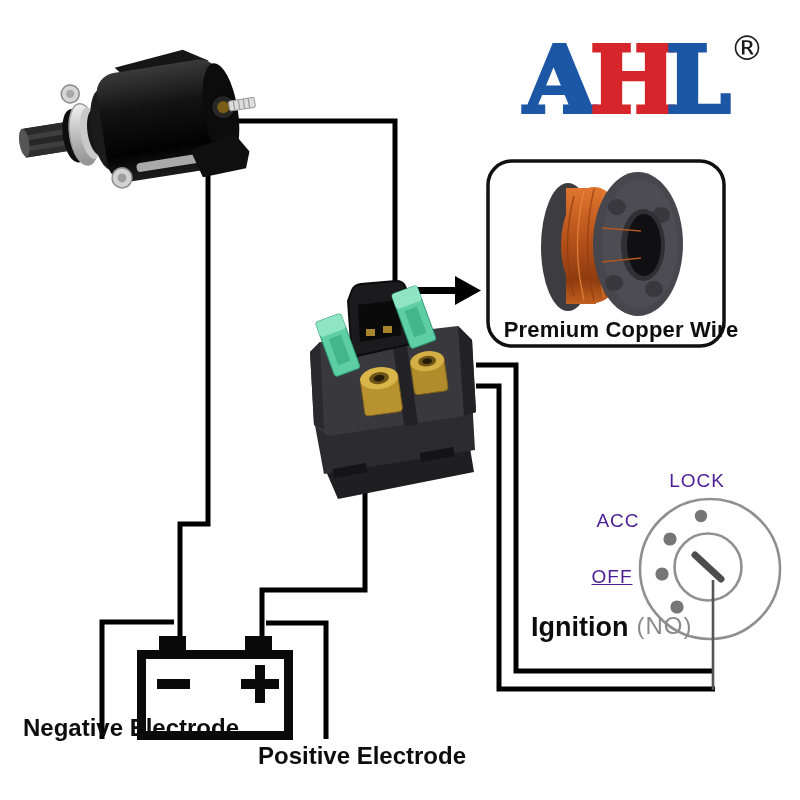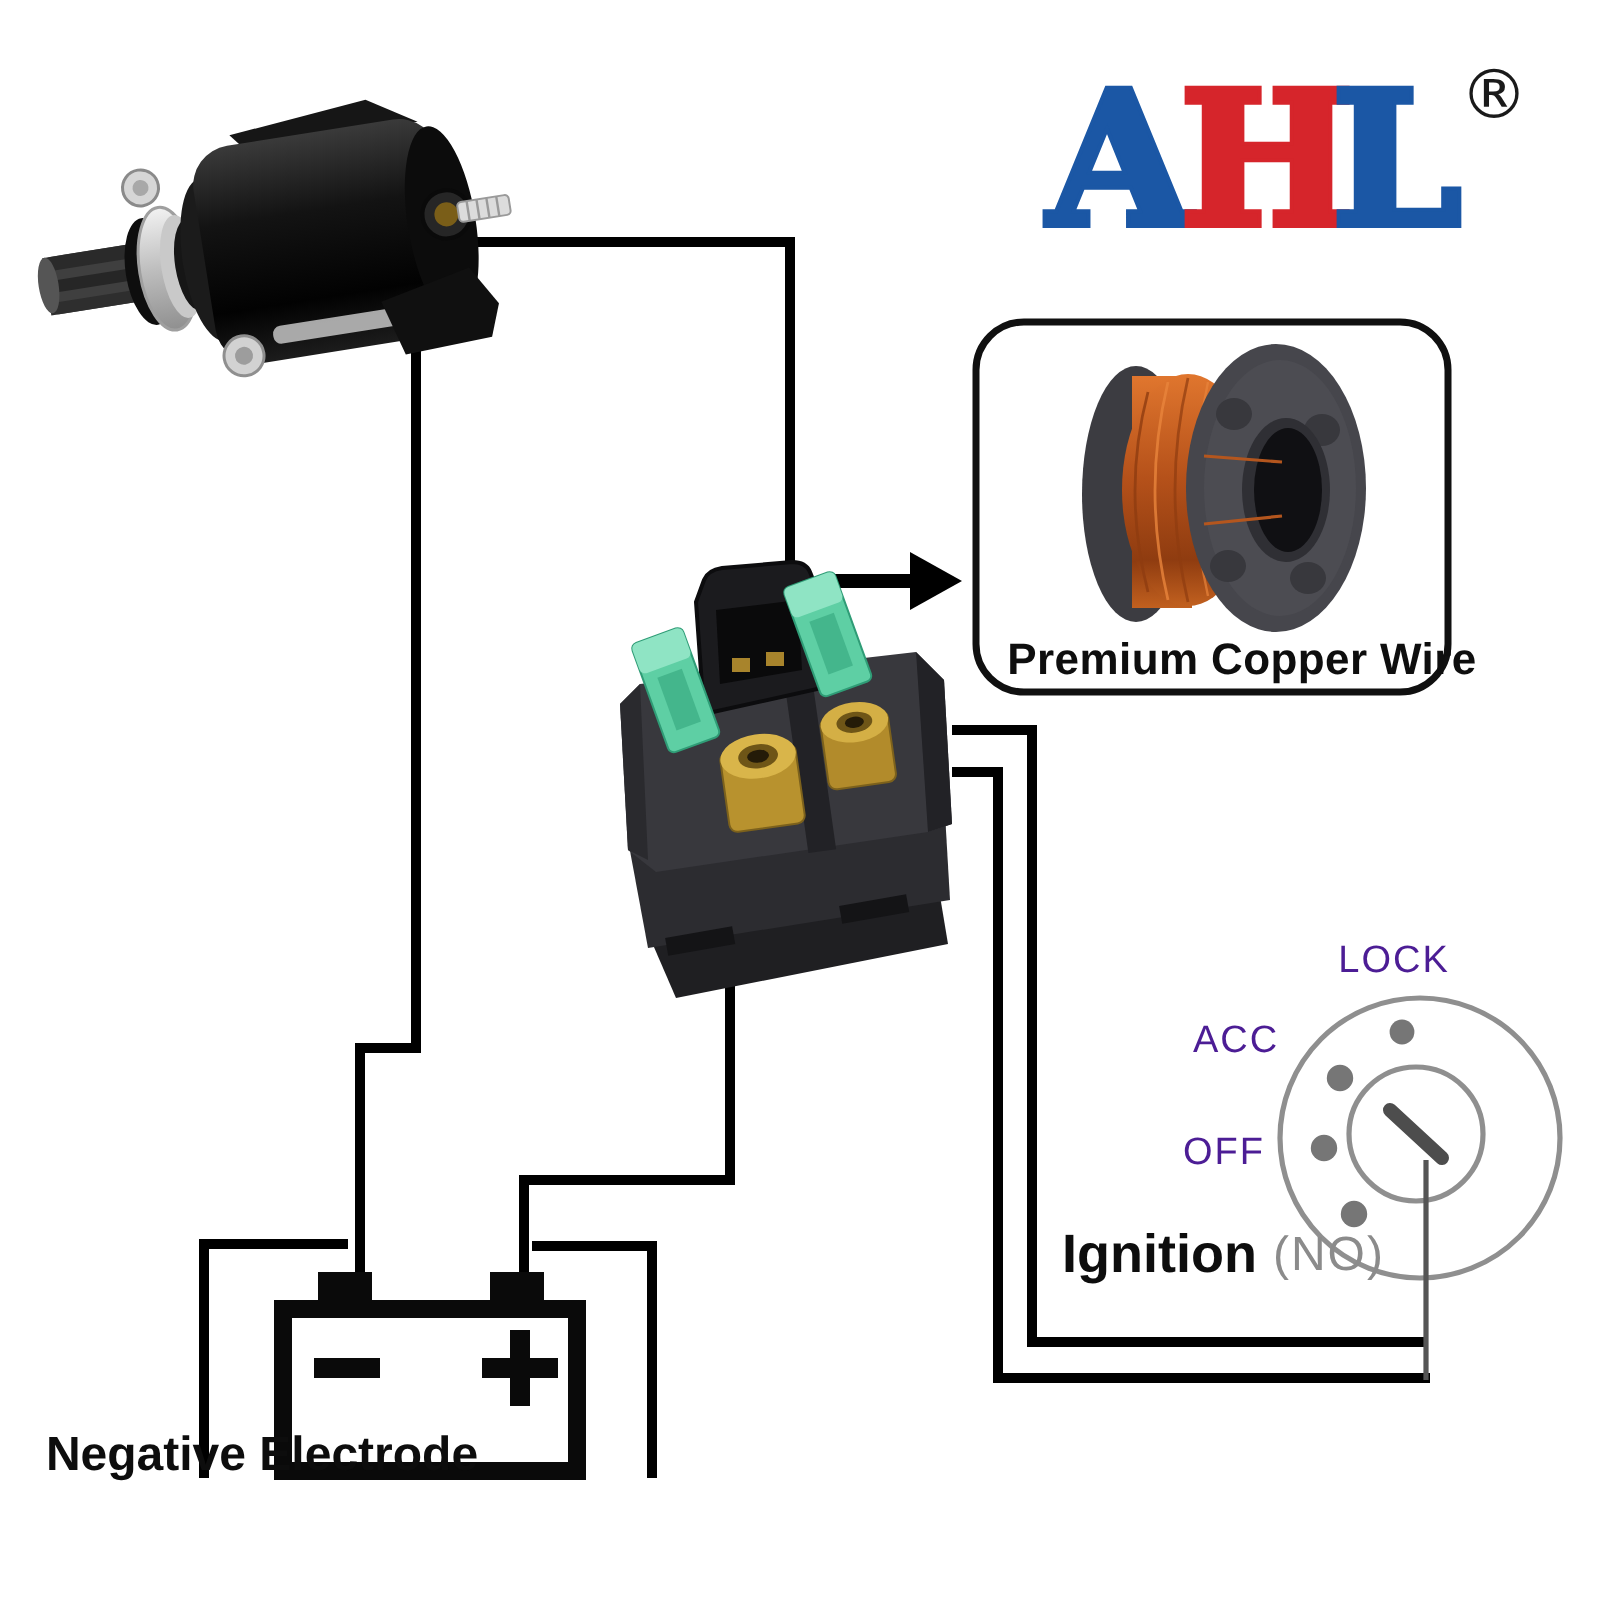--- a/index.html
+++ b/index.html
@@ -4,21 +4,21 @@
 <style>
   html,body{margin:0;padding:0;background:#fff;}
   body{font-family:"Liberation Sans", sans-serif;}
   #stage{position:relative;width:800px;height:800px;background:#ffffff;overflow:hidden;}
   #diagram-svg{position:absolute;left:0;top:0;}
   .lbl{position:absolute;white-space:nowrap;color:#141414;}
   .center{transform:translate(-50%,-50%);}
   .motor-lbl{font-size:30px;font-weight:400;letter-spacing:0.5px;color:#111;}
   .copper-lbl{font-size:22px;font-weight:700;color:#0e0e0e;letter-spacing:0.2px;}
   .switch-pos{font-size:19px;font-weight:400;color:#4c1d95;letter-spacing:1px;}
-  .ignition-row{display:flex;align-items:center;gap:8px;}
+  .ignition-row{display:flex;align-items:flex-start;gap:8px;}
   .ignition-main{font-size:27px;font-weight:700;color:#0d0d0d;}
   .ignition-state{font-size:24px;font-weight:400;color:#8b8b8b;letter-spacing:1px;}
   .electrode-lbl{font-size:24px;font-weight:700;color:#0d0d0d;}
   .brand-reg{font-size:34px;color:#1a1a1a;font-family:"DejaVu Sans",sans-serif;}
 </style>
 </head>
 <body>
 
 <div id="stage">
 
@@ -197,22 +197,23 @@
     </g>
   </svg>
 
   <div class="lbl brand-reg" style="left:730px;top:28px;">®</div>
 
 
   <div class="lbl center copper-lbl" style="left:621px;top:330px;">Premium Copper Wire</div>
 
   <div class="lbl center switch-pos" style="left:697px;top:481px;">LOCK</div>
   <div class="lbl center switch-pos" style="left:618px;top:521px;">ACC</div>
-  <div class="lbl center switch-pos" style="left:612px;top:577px;">OFF</div>
+  <div class="lbl center switch-pos" style="left:612px;top:577px;text-decoration:underline;">OFF</div>
 
   <div class="lbl ignition-row" style="left:531px;top:612px;">
     <span class="ignition-main">Ignition</span>
     <span class="ignition-state">(NO)</span>
   </div>
 
   <div class="lbl center electrode-lbl" style="left:131px;top:728px;">Negative Electrode</div>
+  <div class="lbl center electrode-lbl" style="left:362px;top:756px;">Positive Electrode</div>
 
 </div>
 
 </body></html>

